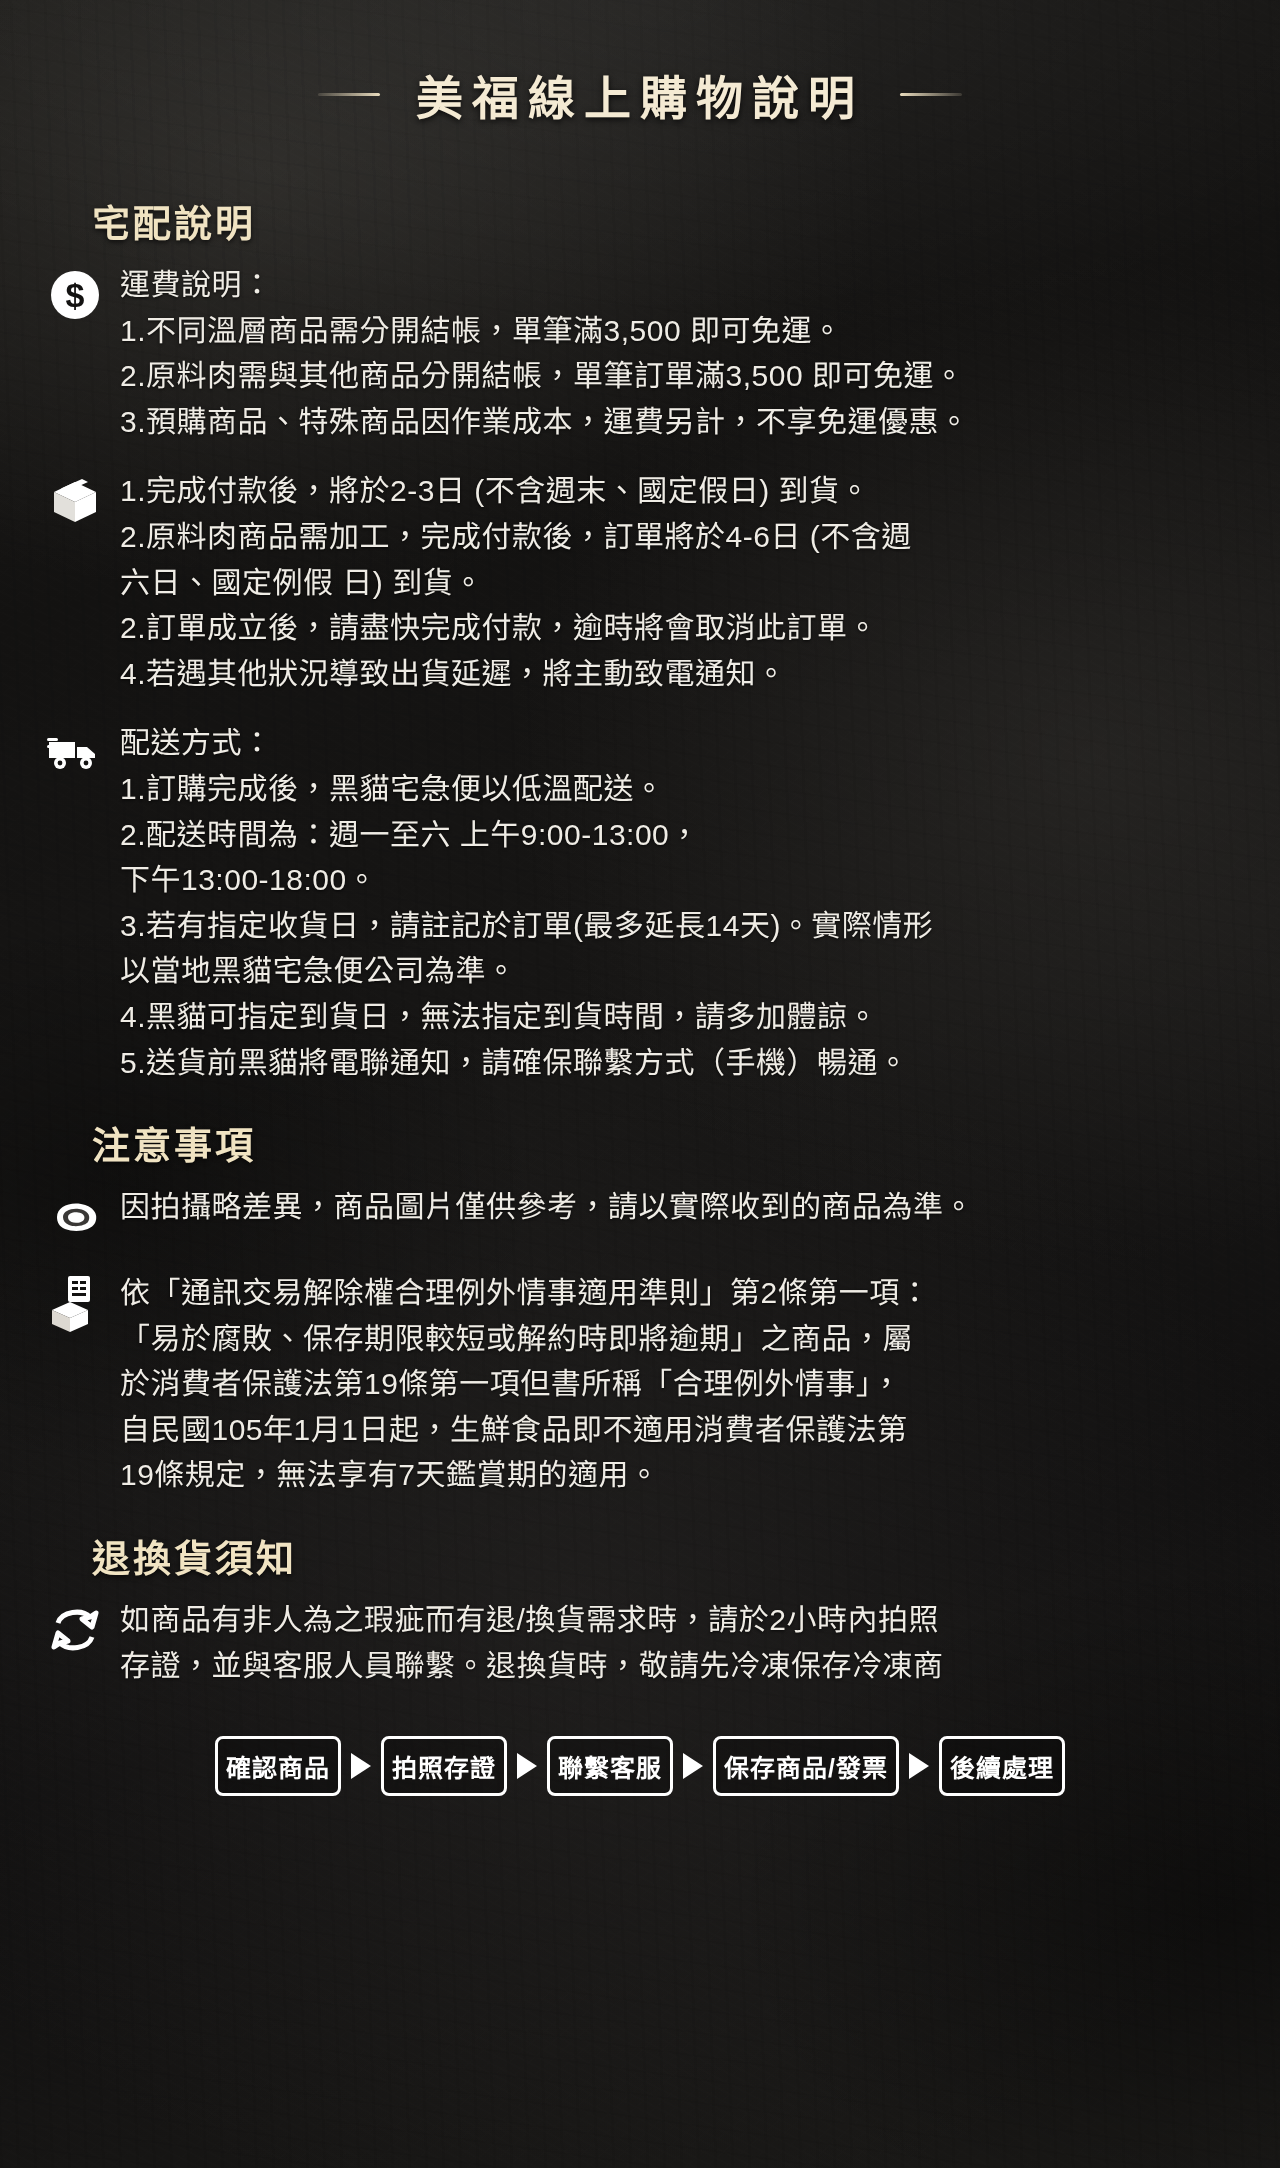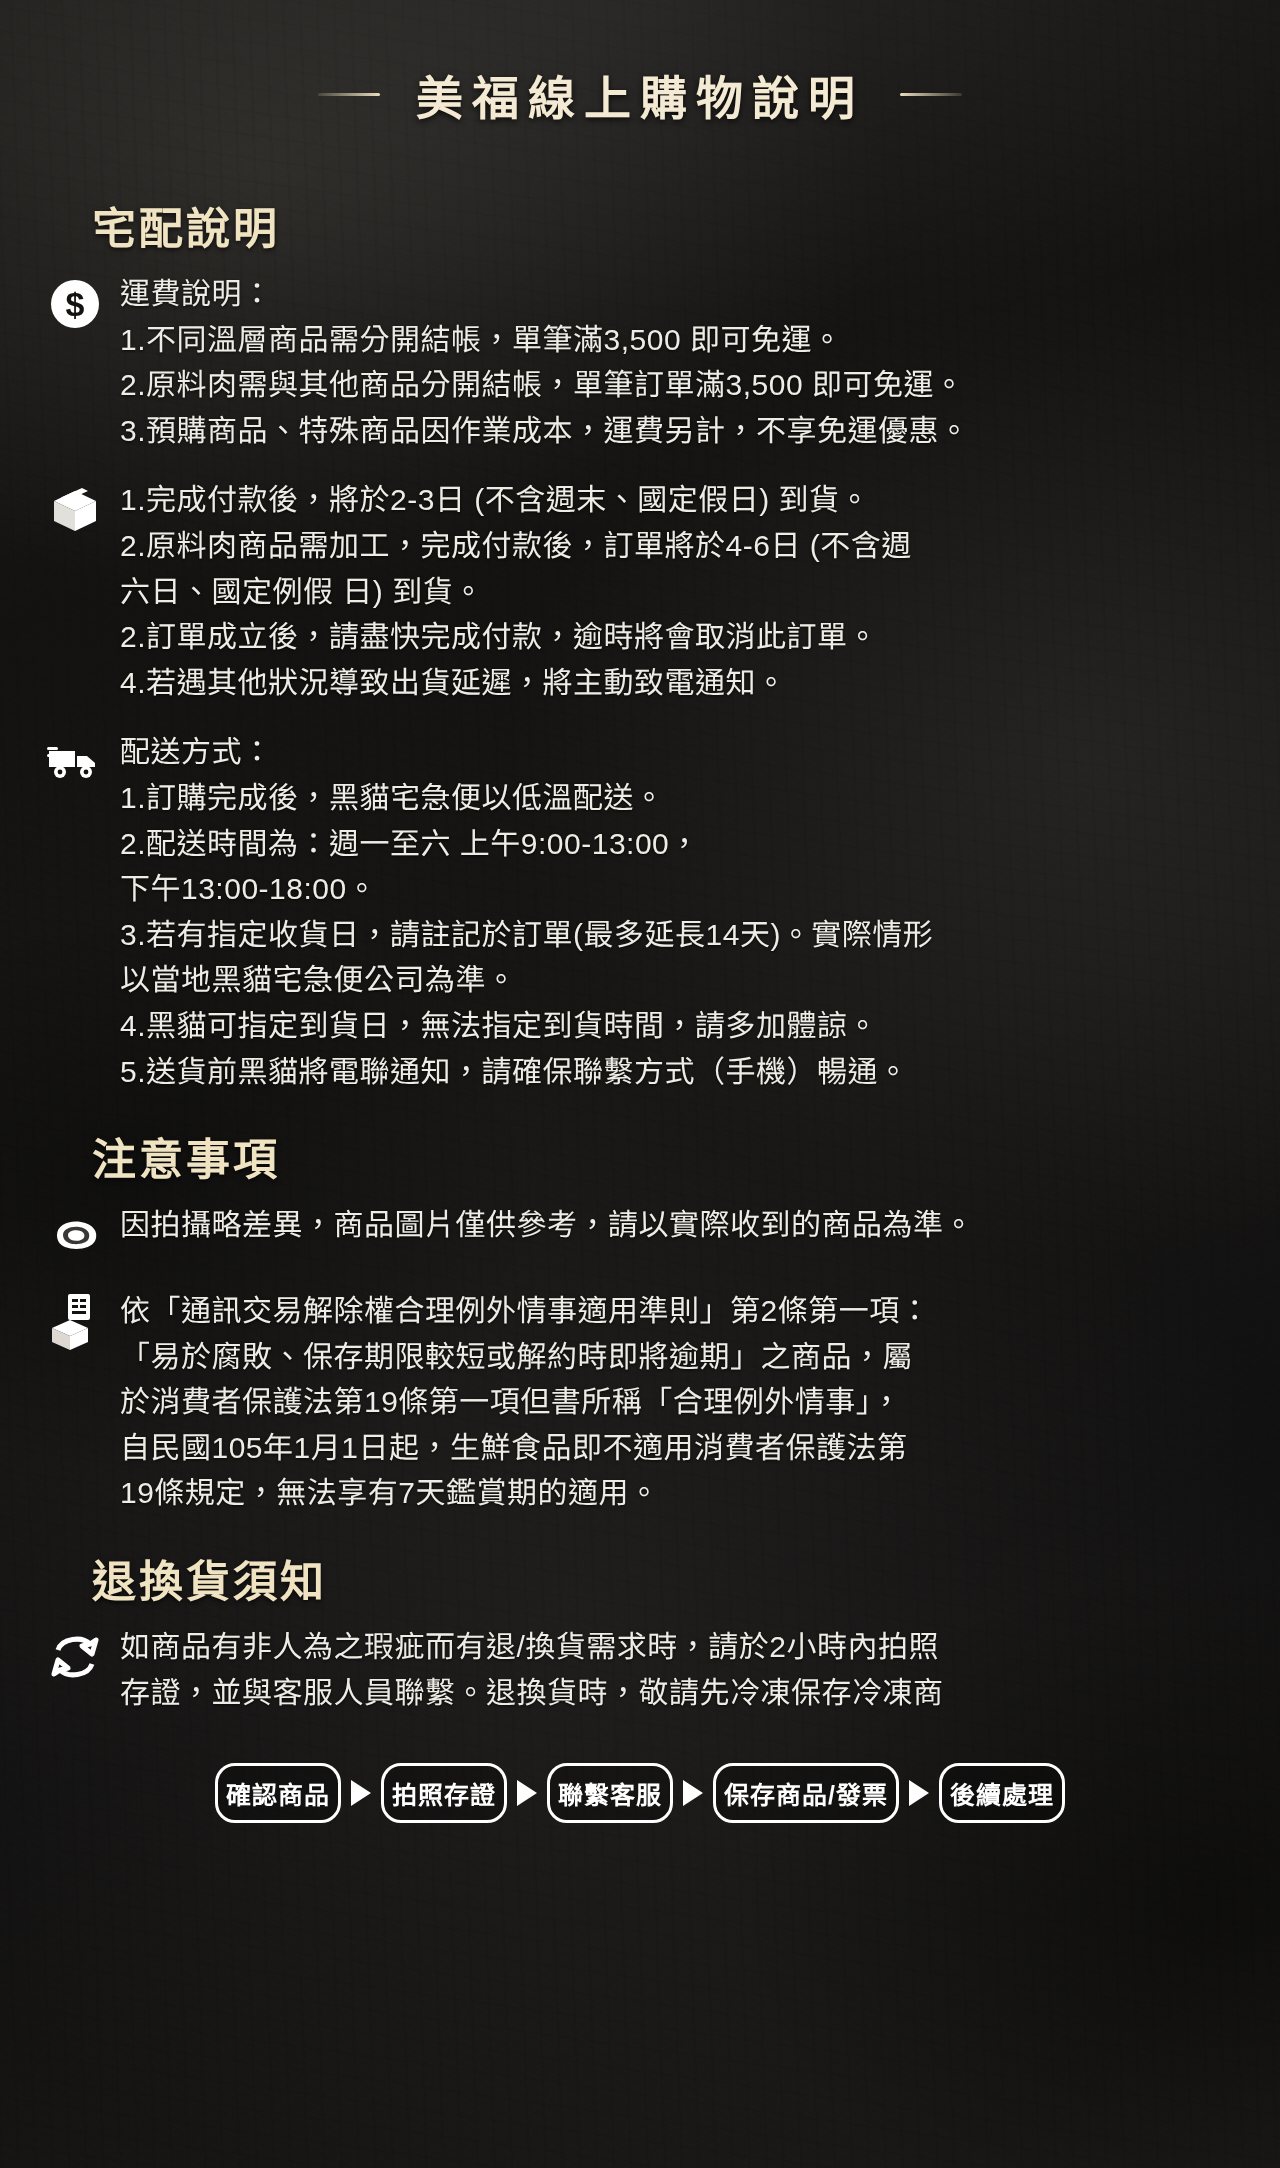--- a/index.html
+++ b/index.html
@@ -81,21 +81,21 @@
     color: #f4ead3;
     text-shadow: 0 2px 6px rgba(0,0,0,0.8);
     white-space: nowrap;
   }
 
   
   .section {
     padding: 0 46px;
   }
   .section-title {
-    font-size: 44px;
+    font-size: 38px;
     font-weight: bold;
     color: #f0e3c2;
     letter-spacing: 3px;
     margin: 30px 0 14px 46px;
     text-shadow: 0 2px 5px rgba(0,0,0,0.7);
   }
   .block {
     display: flex;
     align-items: flex-start;
     gap: 16px;
@@ -126,21 +126,21 @@
     display: flex;
     align-items: center;
     justify-content: center;
     gap: 10px;
     margin-top: 48px;
     padding: 0 20px 10px 20px;
     flex-wrap: nowrap;
   }
   .step {
     border: 3px solid #ffffff;
-    border-radius: 20px;
+    border-radius: 8px;
     padding: 9px 8px;
     font-size: 25px;
     font-weight: bold;
     color: #ffffff;
     white-space: nowrap;
     background: rgba(0,0,0,0.25);
     letter-spacing: 1px;
   }
   .arrow {
     width: 0;

